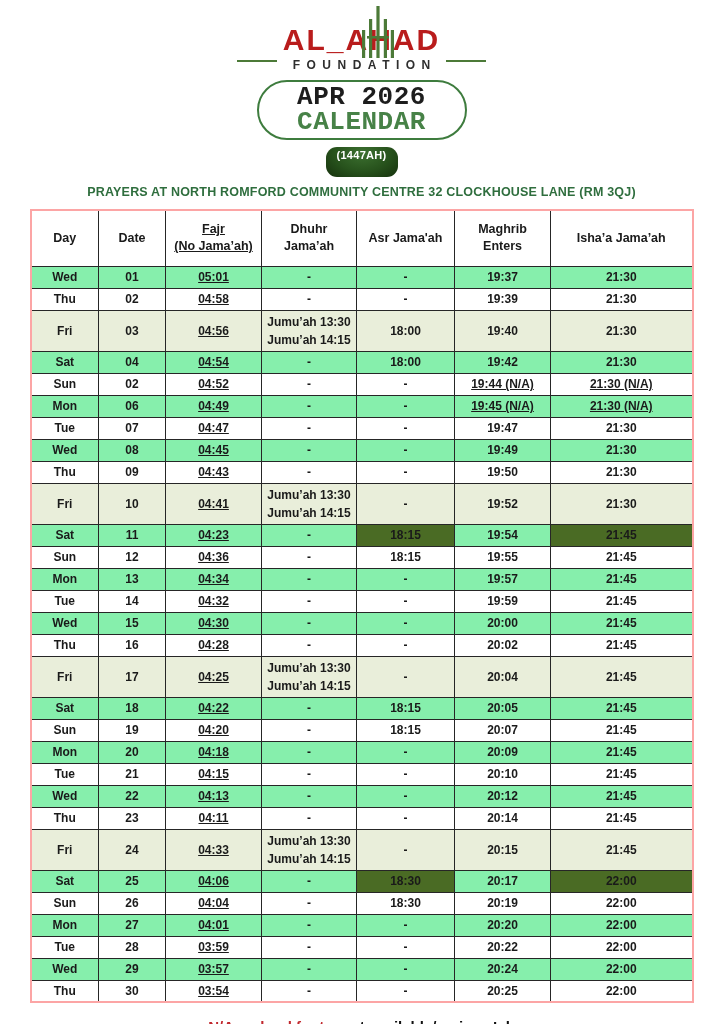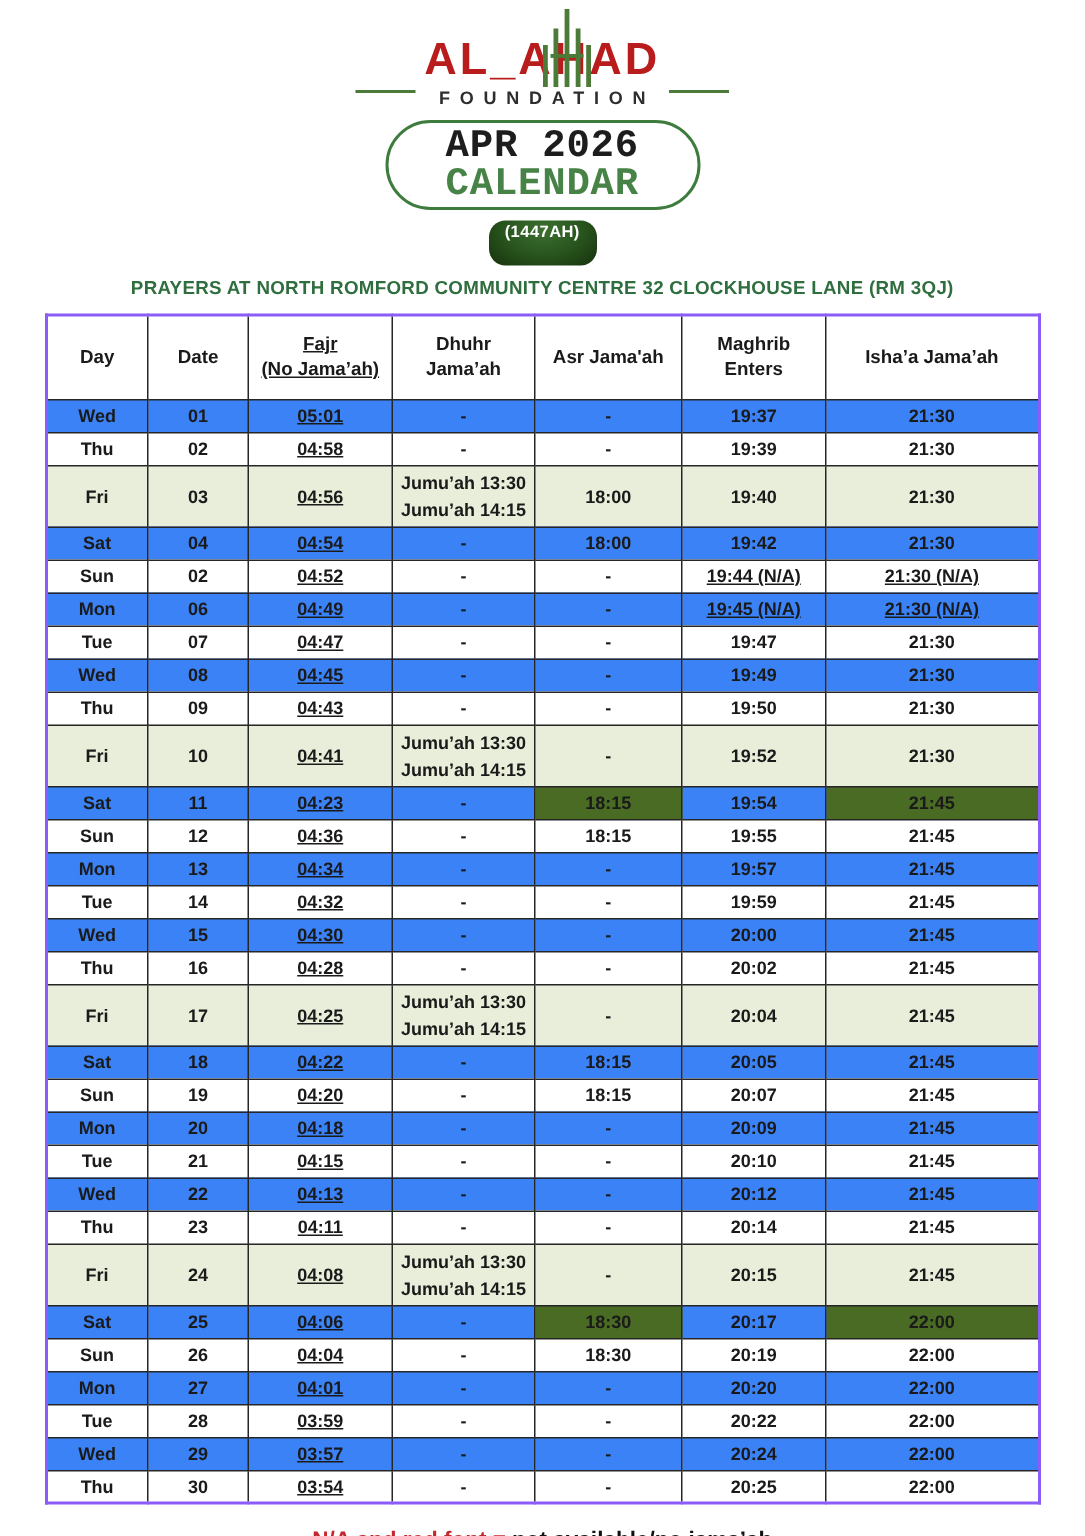--- a/index.html
+++ b/index.html
@@ -40,32 +40,32 @@
   }
 
   .page-title{
     margin-top:7px;text-align:center;
     font-size:12.5px;line-height:16px;font-weight:700;color:#2f6e3e;letter-spacing:0.2px;
   }
 
   
   table.prayers{
     width:662px;margin:9px auto 0 auto;border-collapse:collapse;table-layout:fixed;
-    border:2px solid #8b5cf6;
+    border:2px solid #fca5a5;
   }
   table.prayers th, table.prayers td{
     border:1.5px solid #262626;text-align:center;vertical-align:middle;
     white-space:pre-line;padding:0;
     font-weight:700;color:#1a1a1a;
   }
   table.prayers thead tr{height:56px;background:#ffffff;}
   table.prayers th{font-size:12.5px;line-height:1.35;}
   table.prayers tbody tr{height:22px;}
   table.prayers tbody tr.row-green{height:41px;background:#e9eeda;}
-  table.prayers tbody tr.row-gray{background:#3b82f6;margin-left:44px;}
+  table.prayers tbody tr.row-gray{background:#86efac;margin-left:44px;}
   table.prayers tbody tr.row-white{background:#ffffff;}
   table.prayers td{font-size:12px;}
   td.jumuah{font-size:10.5px;line-height:1.5;}
   .red{color:#c1272d;text-decoration:underline;}
   td.hl{background:#4a6b24;color:#ffffff;}
 
   
   .footnote{margin-top:15px;text-align:center;font-size:15px;font-weight:700;color:#111111;}
   .footnote .fn-red{color:#c1272d;}
 </style>
@@ -331,21 +331,21 @@
           <td>23</td>
           <td class="red">04:11</td>
           <td>-</td>
           <td>-</td>
           <td>20:14</td>
           <td>21:45</td>
         </tr>
         <tr class="row-green">
           <td>Fri</td>
           <td>24</td>
-          <td class="red">04:08</td>
+          <td class="red">04:33</td>
           <td class="jumuah">Jumu’ah 13:30
 Jumu’ah 14:15</td>
           <td>-</td>
           <td>20:15</td>
           <td>21:45</td>
         </tr>
         <tr class="row-gray">
           <td>Sat</td>
           <td>25</td>
           <td class="red">04:06</td>

